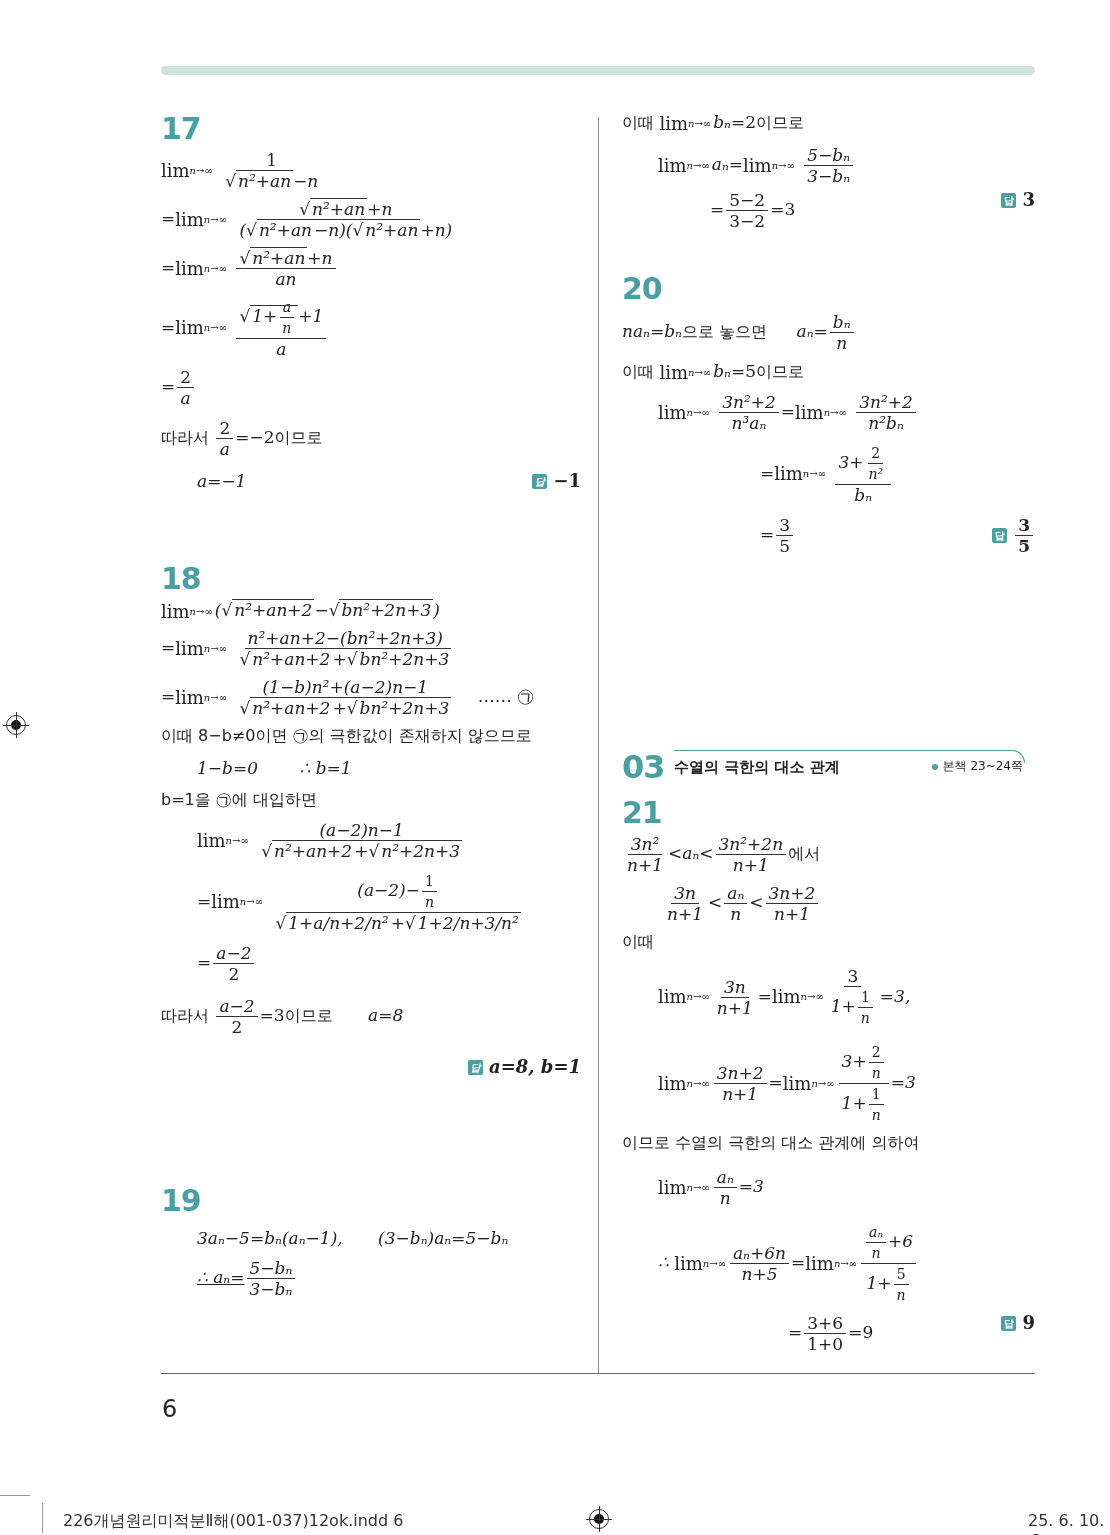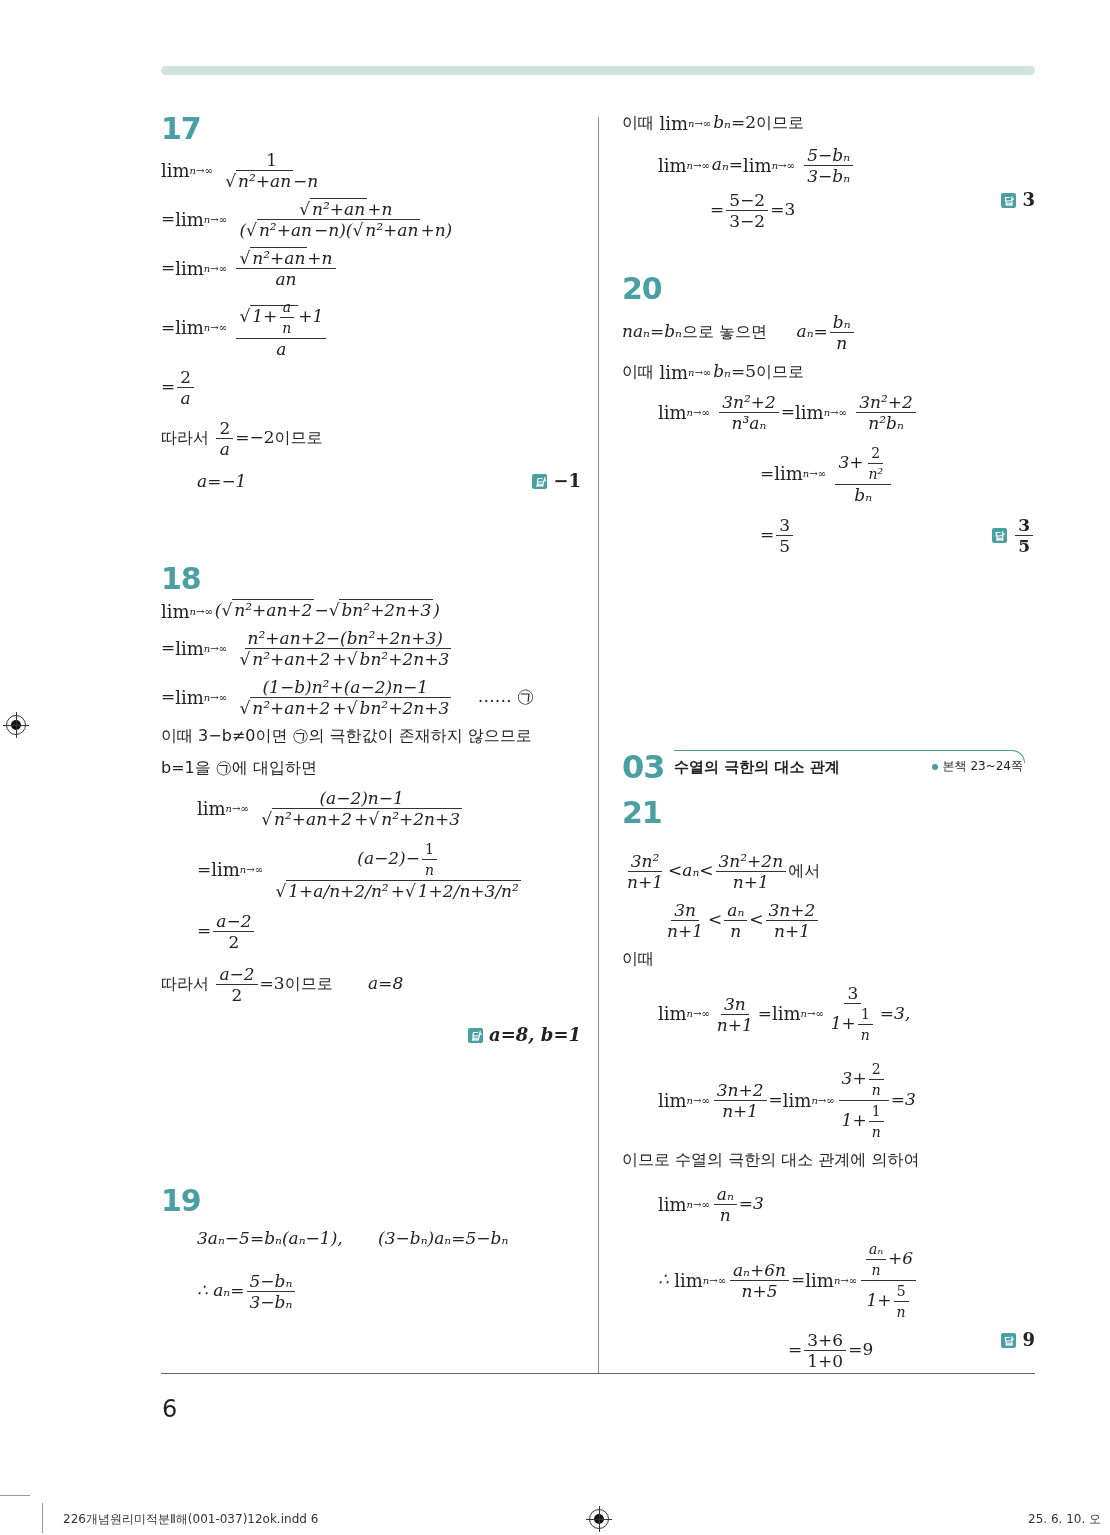--- a/index.html
+++ b/index.html
@@ -41,21 +41,21 @@
           font-weight:bold; font-size:32px; color:#4a9fa3; line-height:34px; letter-spacing:-1px; }
   .section-head .sectitle { position:absolute; left:52px; top:8px; font-family:"DejaVu Sans", sans-serif;
           font-weight:bold; font-size:15px; color:#222; }
   .section-head .secline { position:absolute; left:52px; top:0; width:350px; height:12px;
           border-top:1px solid #4a9fa3; border-right:1px solid #4a9fa3; border-top-right-radius:14px; }
   .section-head .secref { position:absolute; right:12px; top:8px; font-family:"DejaVu Sans", sans-serif;
           font-size:12px; color:#222; }
   .section-head .dot { display:inline-block; width:6px; height:6px; border-radius:50%;
           background:#4a9fa3; margin-right:5px; vertical-align:middle; }
   .footer { position:absolute; left:0; top:1495px; width:1110px; height:40px;
-            font-family:"DejaVu Sans", sans-serif; font-size:12px; color:#333; }
+            font-family:"DejaVu Sans", sans-serif; font-size:16px; color:#333; }
   .footer .fileinfo { position:absolute; left:63px; top:16px; }
   .footer .date { position:absolute; left:1028px; top:16px; }
   .footer .tick-v { position:absolute; left:42px; top:8px; width:1px; height:30px; background:#999; }
   .footer .tick-h { position:absolute; left:0; top:0; width:30px; height:1px; background:#999; }
   .regmark { position:absolute; width:18px; height:18px; border:1px solid #333; border-radius:50%; }
   .regmark::before { content:""; position:absolute; left:4px; top:4px; width:10px; height:10px; background:#111; border-radius:50%; }
   .regmark::after { content:""; position:absolute; left:-4px; top:8.5px; width:26px; height:1px; background:#333; }
   .regmark .v { position:absolute; left:8.5px; top:-4px; width:1px; height:26px; background:#333; }
 </style>
 </head>
@@ -155,21 +155,25 @@
       <span style="font-style:normal">=</span><span class="lim">
           <span class="l">lim</span>
           <span class="sub">n→∞</span>
         </span>
       <span class="frac">
           <span class="num">(1−b)n²+(a−2)n−1</span>
           <span class="den"><span class="sqrt-sign">√</span><span class="sqrt">n²+an+2</span>+<span class="sqrt-sign">√</span><span class="sqrt">bn²+2n+3</span></span>
         </span>
       <span style="font-style:normal;margin-left:16px">…… ㉠</span>
     </div>
-    <div class="line kor" style="margin-top:8px;">이때 3−b≠0이면 ㉠의 극한값이 존재하지 않으므로</div>
+    <div class="line kor" style="margin-top:8px;">이때 8−b≠0이면 ㉠의 극한값이 존재하지 않으므로</div>
+    <div class="line math indent1" style="margin-top:12px;">
+      <span>1−b=0</span>
+      <span style="margin-left:36px">∴ b=1</span>
+    </div>
     <div class="line kor" style="margin-top:12px;">b=1을 ㉠에 대입하면</div>
     <div class="line math indent1" style="margin-top:10px;">
       <span class="lim">
           <span class="l">lim</span>
           <span class="sub">n→∞</span>
         </span>
       <span class="frac">
           <span class="num">(a−2)n−1</span>
           <span class="den"><span class="sqrt-sign">√</span><span class="sqrt">n²+an+2</span>+<span class="sqrt-sign">√</span><span class="sqrt">n²+2n+3</span></span>
         </span>
@@ -208,21 +212,21 @@
       </span>
     </div>
   </div>
 
   <div style="position:relative;margin-top:12px;">
     <div class="qnum">19</div>
     <div class="line math indent1" style="margin-top:10px;">
       <span>3aₙ−5=bₙ(aₙ−1),</span>
       <span style="margin-left:30px">(3−bₙ)aₙ=5−bₙ</span>
     </div>
-    <div class="line math indent1" style="margin-top:23px;">
+    <div class="line math indent1" style="margin-top:10px;text-decoration:underline;">
       ∴ aₙ=<span class="frac">
           <span class="num">5−bₙ</span>
           <span class="den">3−bₙ</span>
         </span>
     </div>
   </div>
 </div>
 
 <div class="col col-right">
 
@@ -320,21 +324,21 @@
 
   <div class="section-head">
     <div class="secnum">03</div>
     <div class="secline"></div>
     <div class="sectitle">수열의 극한의 대소 관계</div>
     <div class="secref"><span class="dot"></span><span>본책 23~24쪽</span></div>
   </div>
 
   <div style="position:relative;">
     <div class="qnum">21</div>
-    <div class="line math" style="margin-top:21px;">
+    <div class="line math" style="margin-top:4px;">
       <span class="frac">
           <span class="num">3n²</span>
           <span class="den">n+1</span>
         </span>&lt;aₙ&lt;<span class="frac">
           <span class="num">3n²+2n</span>
           <span class="den">n+1</span>
         </span><span class="kor">에서</span>
     </div>
     <div class="line math indent2" style="margin-top:8px;">
       <span class="frac">

